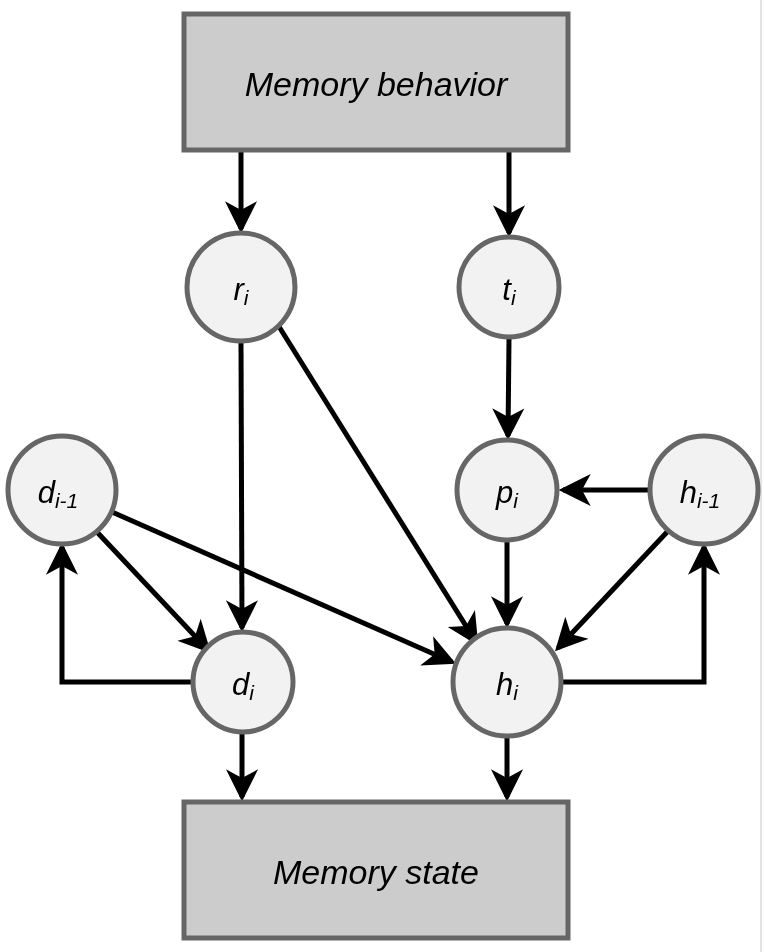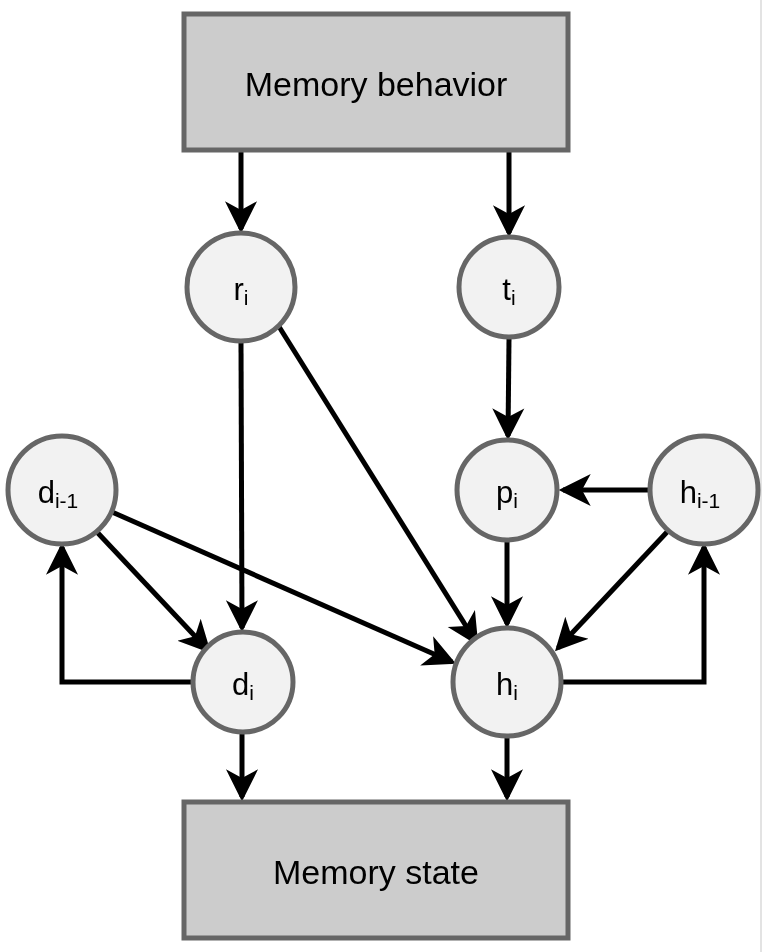--- a/index.html
+++ b/index.html
@@ -9,20 +9,21 @@
   }
   body {
     font-family: "Liberation Sans", sans-serif;
   }
   #canvas {
     position: relative;
     width: 764px;
     height: 952px;
     background: #ffffff;
     overflow: hidden;
+    font-style: italic;
   }
   #diagram-svg {
     position: absolute;
     top: 0;
     left: 0;
     width: 764px;
     height: 952px;
   }
   .box-rect {
     fill: #cccccc;

